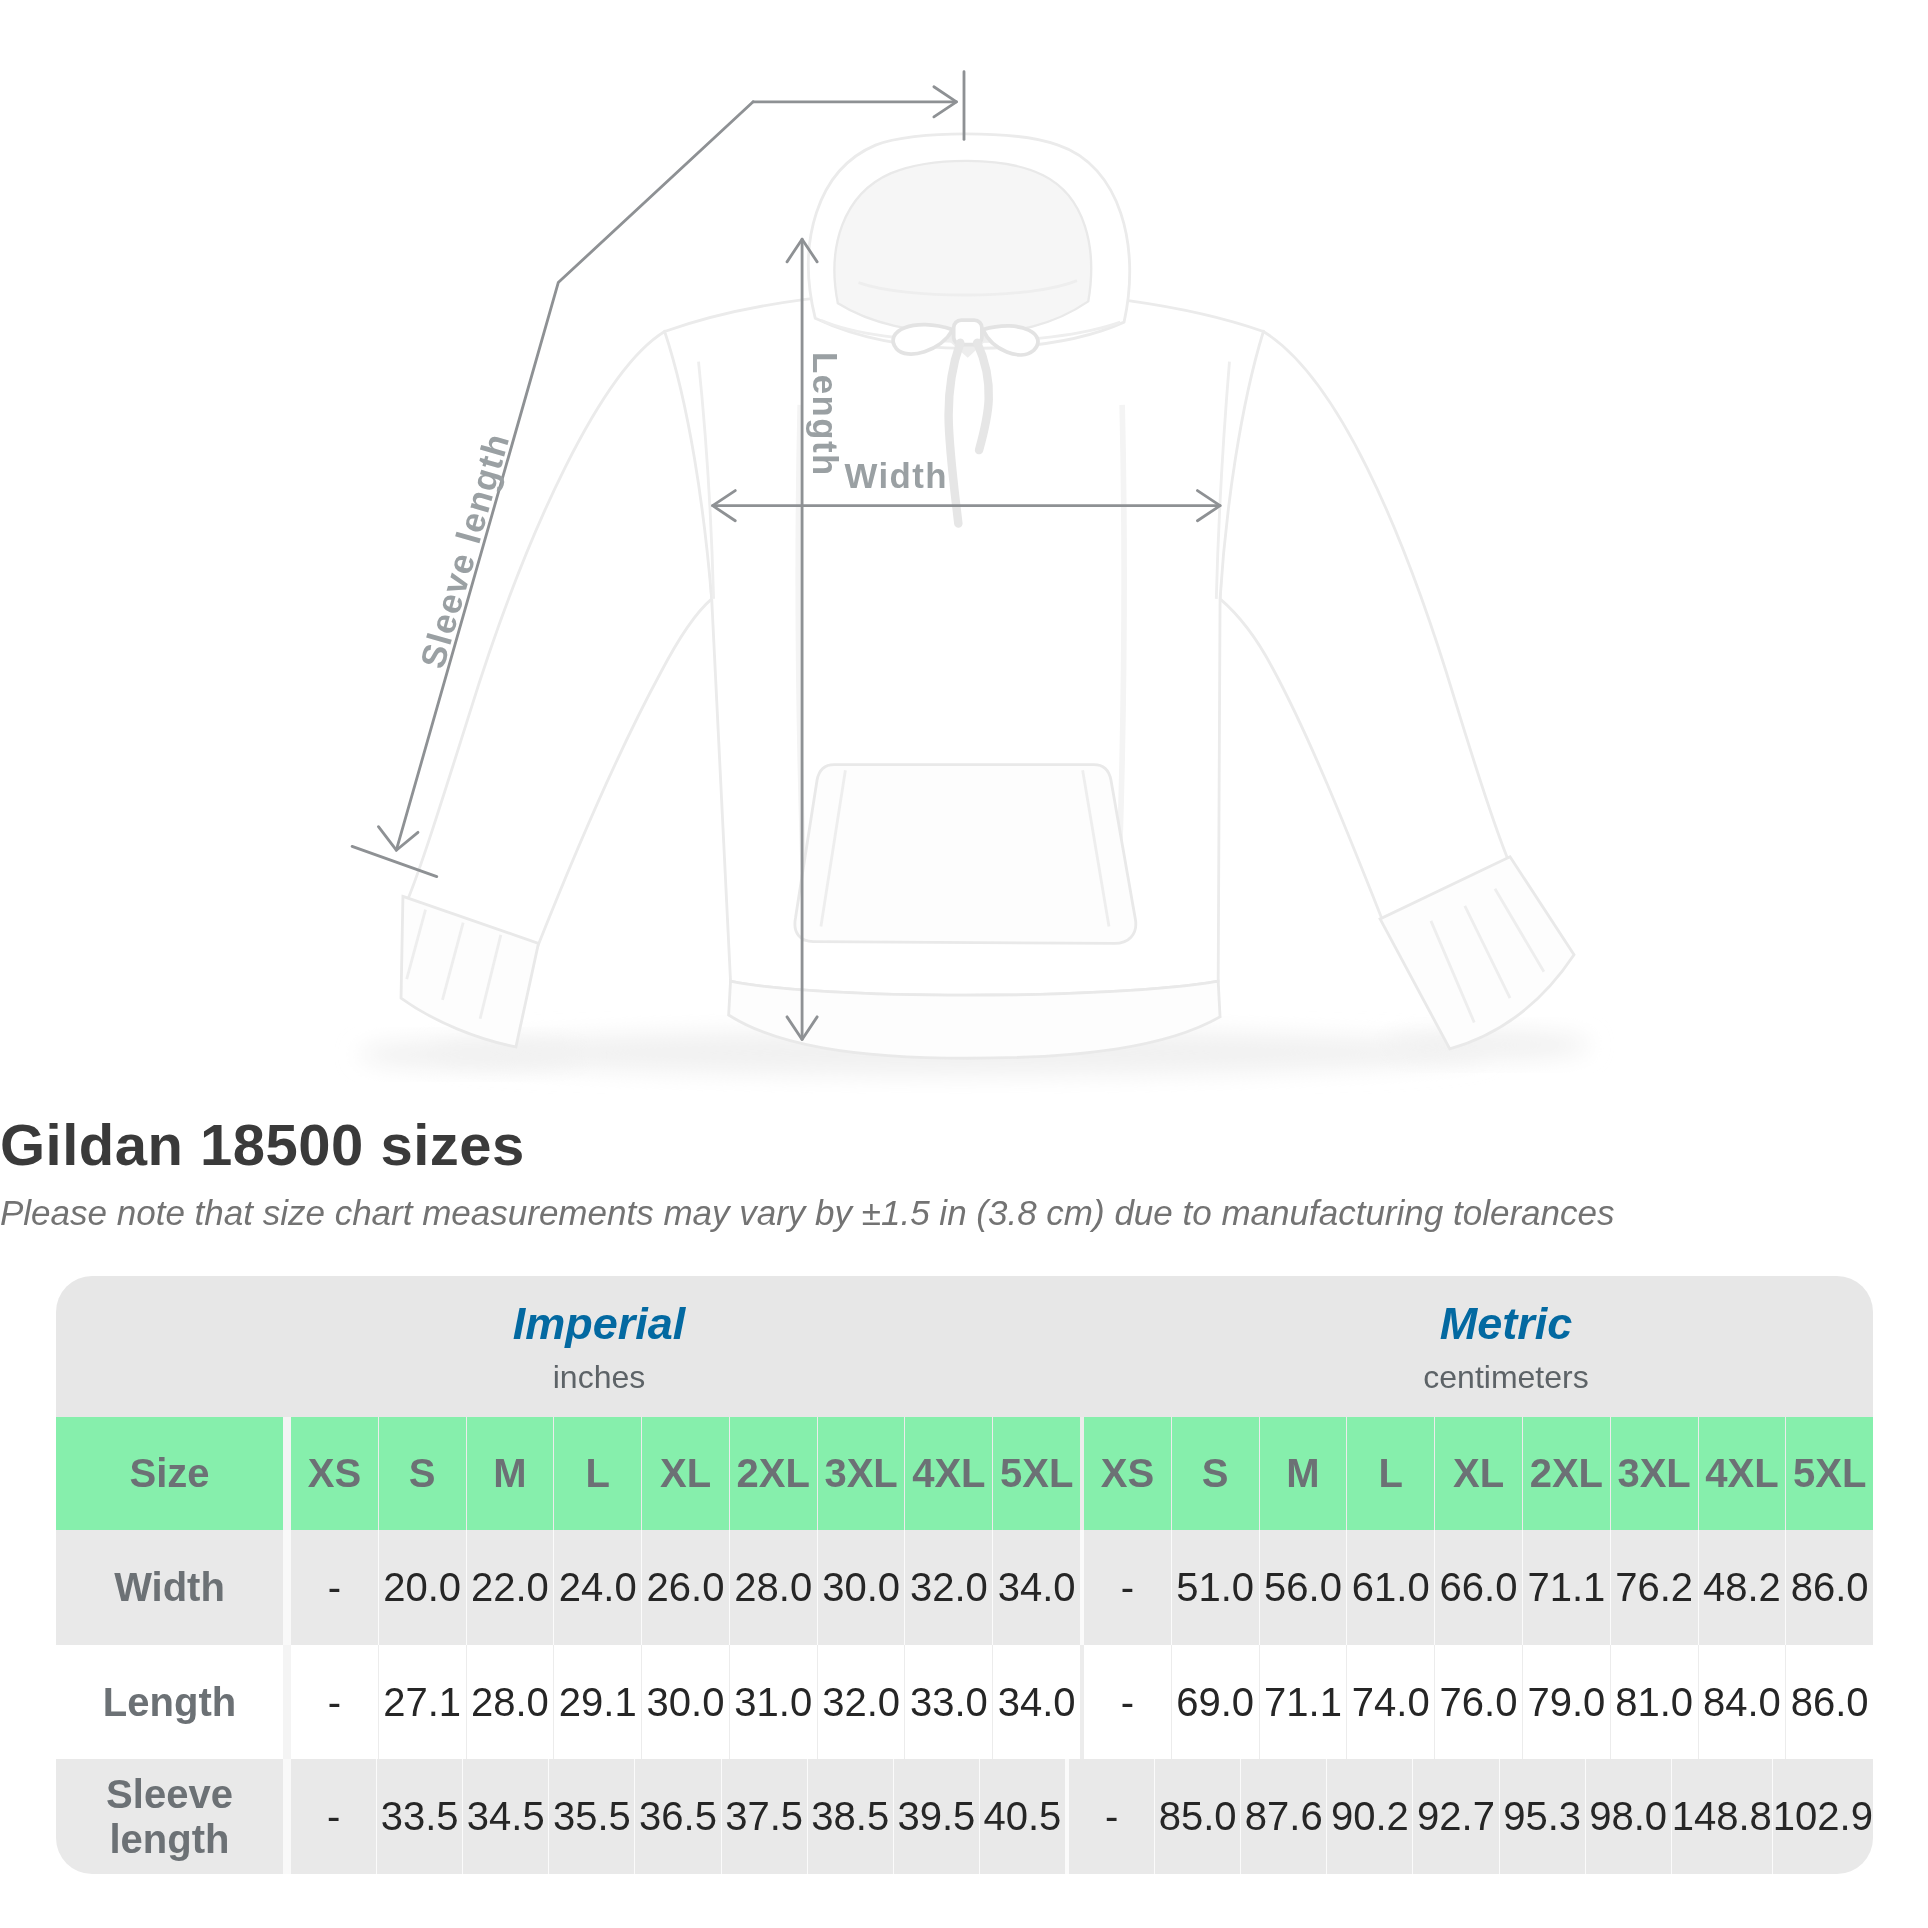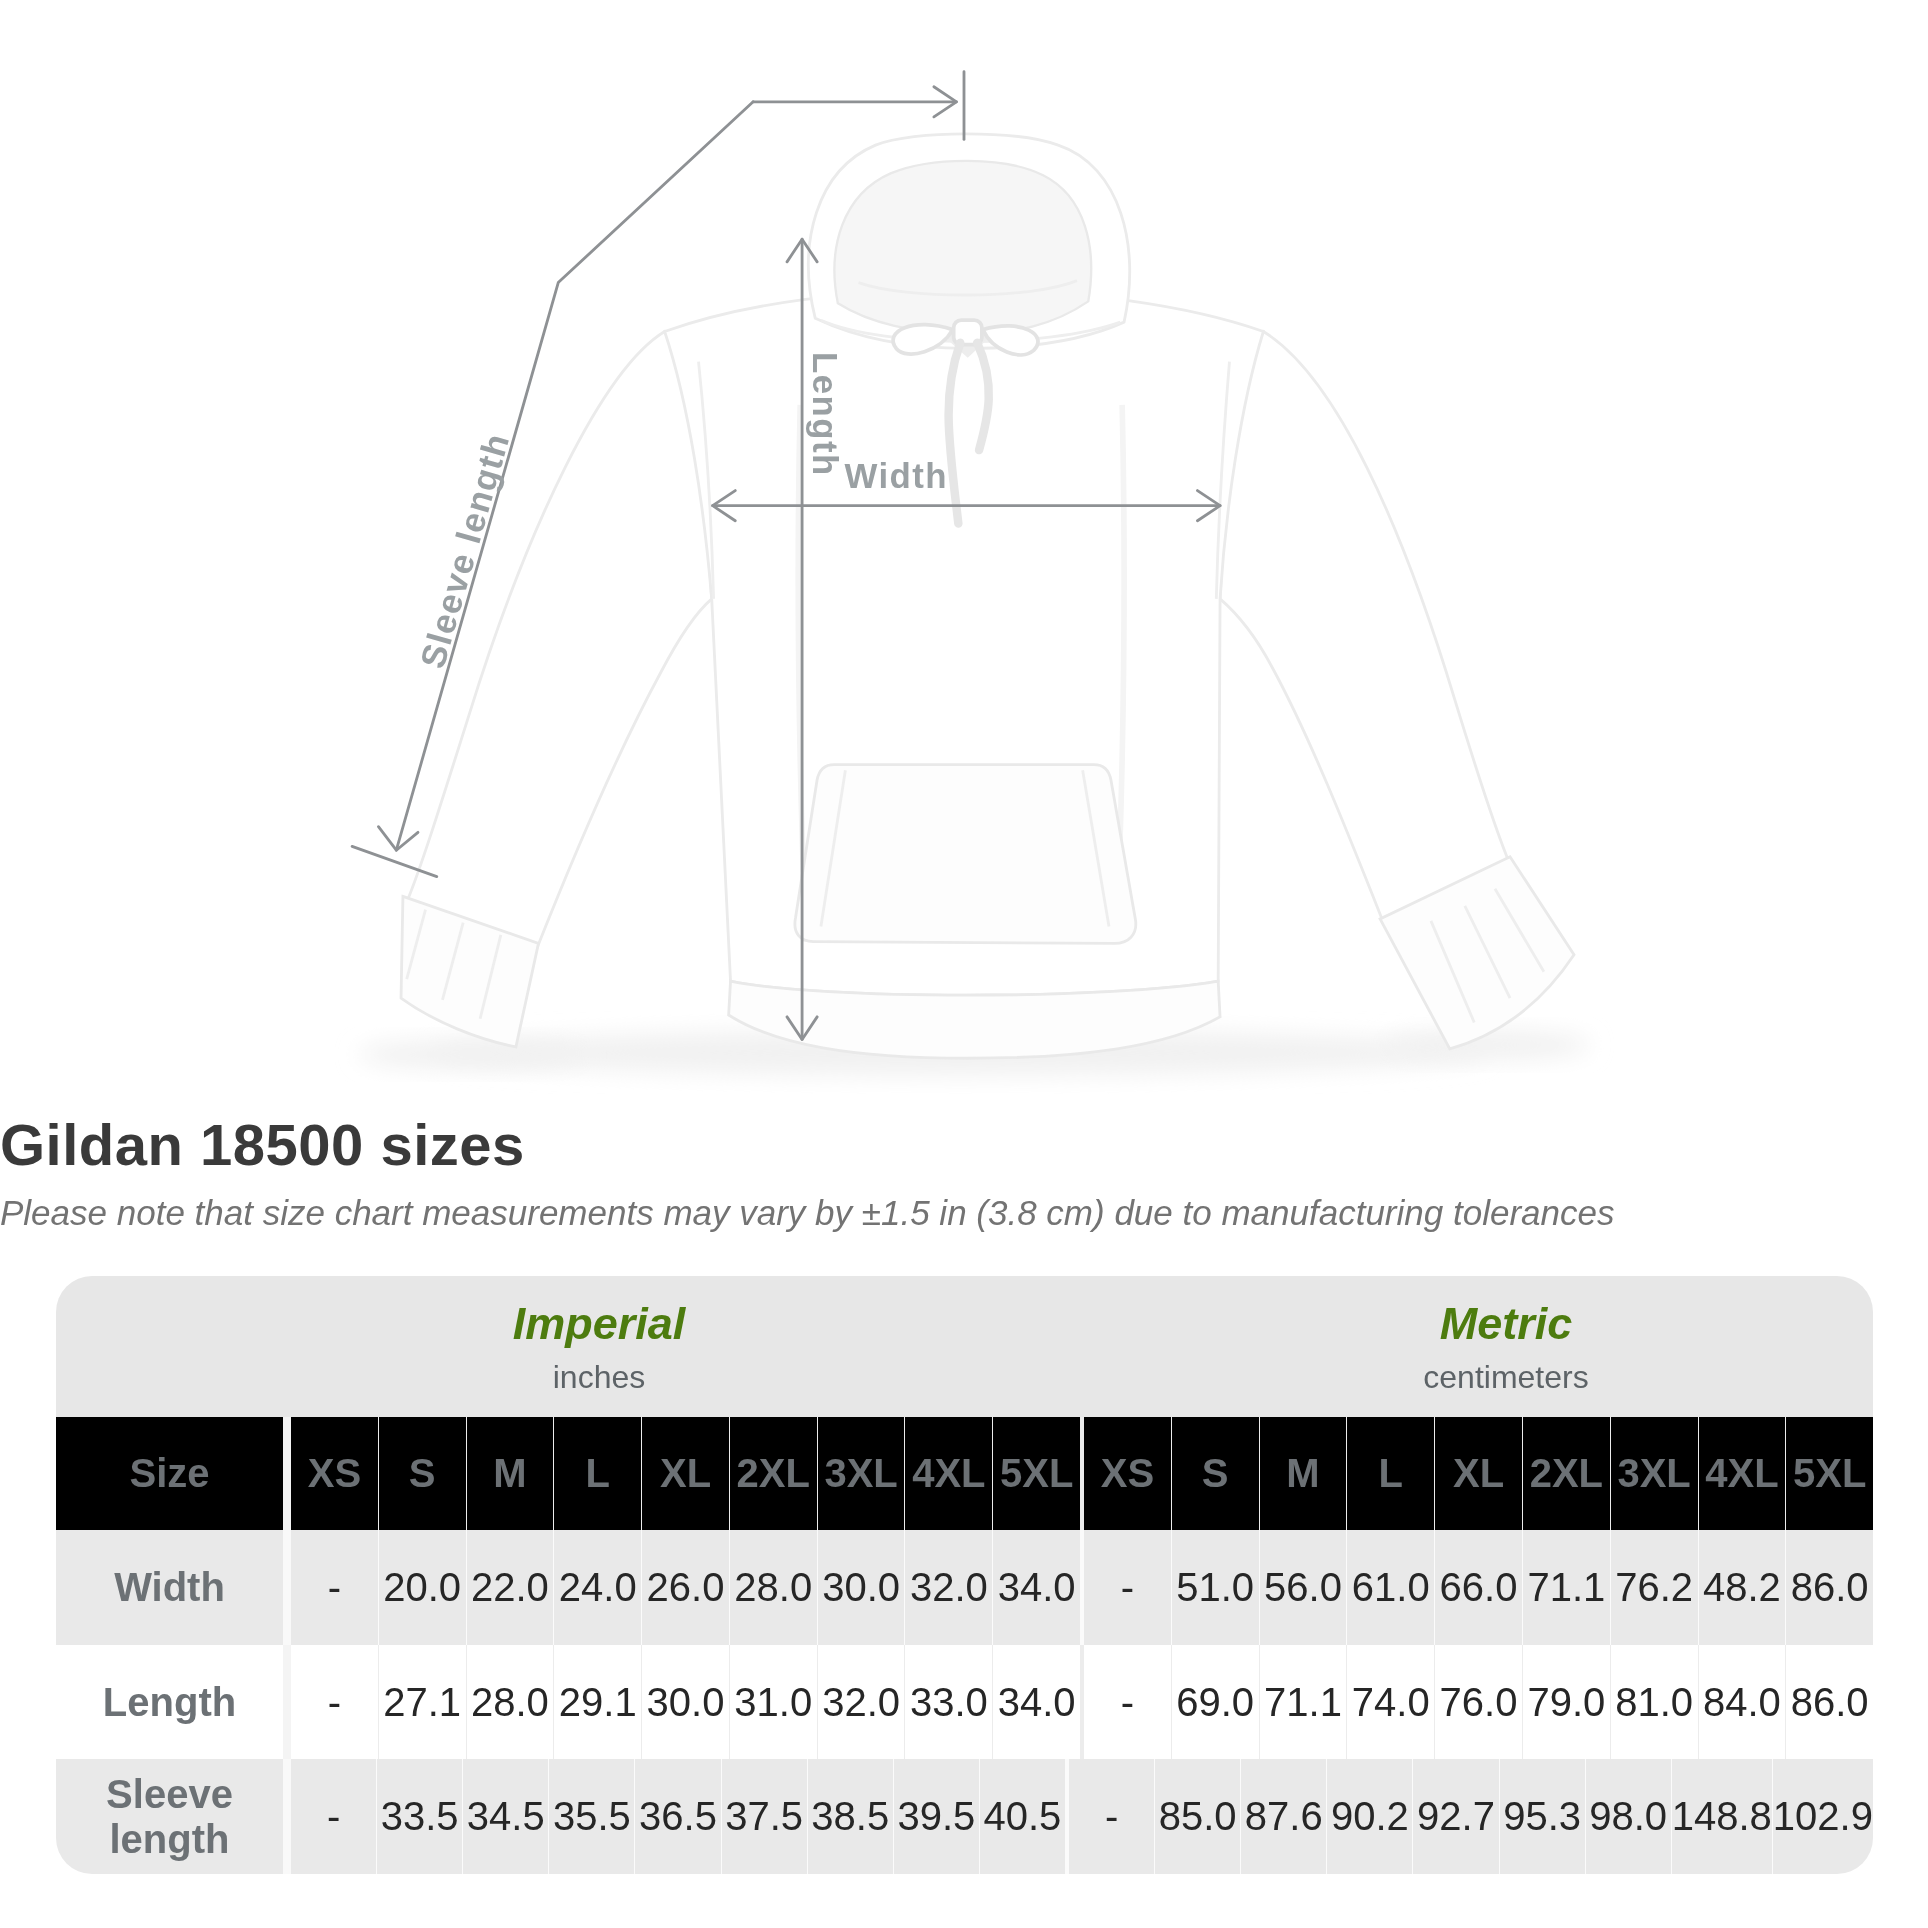--- a/index.html
+++ b/index.html
@@ -24,25 +24,25 @@
   .title-block { position:absolute; top:1111px; left:0; width:1928px; text-align:left; }
   .page-title { margin:0; font-size:58px; font-weight:bold; color:#3a3a3a; letter-spacing:0.5px; }
   .page-subtitle { margin:15px 0 0 0; font-size:35px; font-style:italic; color:#737373; }
 
   
   .size-table { position:absolute; top:1276px; left:56px; width:1817px; }
   .units-row { position:relative; height:141px; background:#e7e7e7; border-radius:36px 36px 0 0; }
   .unit-group { position:absolute; top:50%; transform:translate(-50%,-50%); text-align:center; }
   .unit-group.imperial { left:543px; }
   .unit-group.metric   { left:1422px;margin-left:28px; }
-  .unit-label { font-size:45px; font-weight:bold; font-style:italic; color:#4d7c0f; }
+  .unit-label { font-size:45px; font-weight:bold; font-style:italic; color:#0369a1; }
   .unit-sub   { font-size:32px; color:#5d6367; margin-top:9.4px; }
 
   .trow { display:flex; align-items:stretch; }
-  .trow.header { height:113px; background:#000000; --sep:#ececec; --sep2:#f4f4f4; }
+  .trow.header { height:113px; background:#86efac; --sep:#ececec; --sep2:#f4f4f4; }
   .trow.white  { height:114px; background:#ffffff; --sep:#ececec; --sep2:#f4f4f4; }
   .trow.gray   { height:115px; background:#e9e9e9; --sep:#fbfbfb; --sep2:#f9f9f9; }
   .trow.last   { border-radius:0 0 36px 36px; overflow:hidden; }
 
   .lcell { flex:none; width:235px; box-sizing:border-box; display:flex; align-items:center;
            justify-content:center; font-size:40px; font-weight:bold; color:#6c7175;
            border-right:8.5px solid var(--sep2); text-align:center; }
   .dcell { flex:1 1 0; display:flex; align-items:center; justify-content:center;
            border-left:1.9px solid var(--sep); font-size:40px; color:#262626; }
   .dcell.first { border-left:none; }

